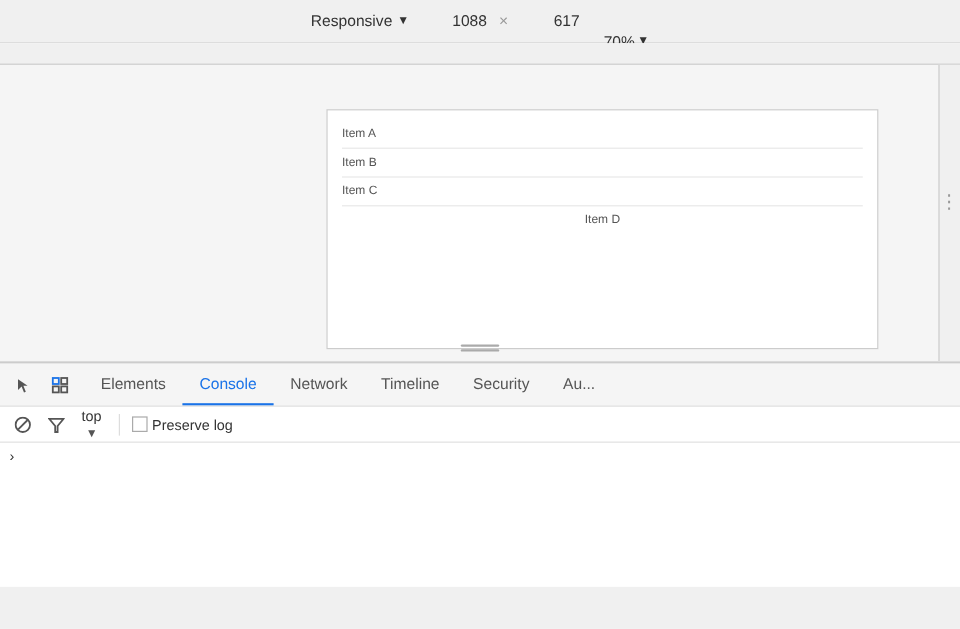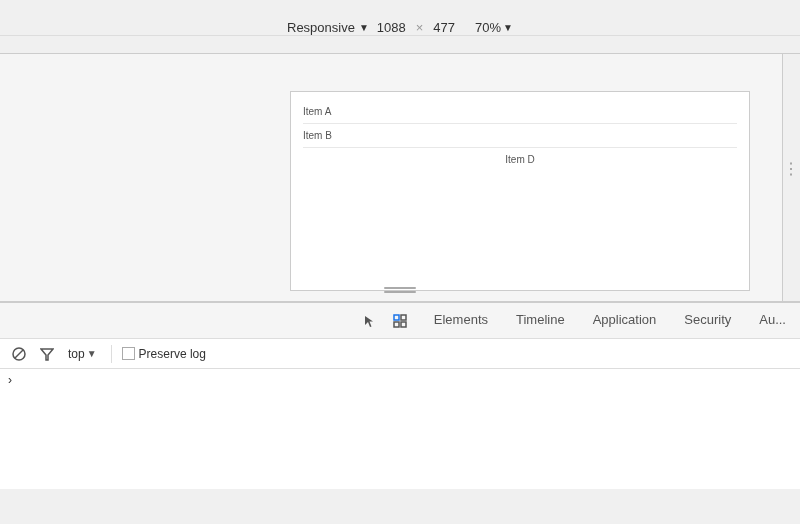--- a/index.html
+++ b/index.html
@@ -3,35 +3,36 @@
   <meta charset="utf-8">
   <style>
     * { box-sizing: border-box; margin: 0; padding: 0; }
     body { font-family: Arial, sans-serif; background: #f0f0f0; width: 800px; height: 524px; overflow: hidden; }
 
     
     .top-bar {
       height: 36px;
       background: #f0f0f0;
       display: flex;
-      align-items: flex-end;
+      align-items: center;
       justify-content: center;
       gap: 8px;
       border-bottom: 1px solid #ddd;
     }
     .responsive-select {
       display: flex;
       align-items: center;
       gap: 4px;
       font-size: 13px;
       color: #333;
     }
     .dimension-label {
       font-size: 13px;
       color: #333;
+      margin-left: 28px;
     }
     .dimension-sep {
       font-size: 13px;
       color: #999;
       margin: 0 2px;
     }
     .zoom-select {
       display: flex;
       align-items: center;
       gap: 2px;
@@ -64,21 +65,21 @@
       width: 18px;
       bottom: 0;
       background: #f0f0f0;
       border-left: 1px solid #ccc;
     }
 
     
     .preview-container {
       position: absolute;
       top: 55px;
-      left: 290px;
+      left: 272px;
       width: 460px;
       height: 200px;
       background: white;
       border: 1px solid #ccc;
     }
     .preview-content {
       padding: 8px 12px;
     }
     .preview-item {
       font-size: 10px;
@@ -138,21 +139,20 @@
     
     .tabs-bar {
       height: 36px;
       background: #f5f5f5;
       display: flex;
       align-items: flex-end;
       border-bottom: 1px solid #ddd;
       padding-left: 0;
       gap: 0;
       overflow: hidden;
-      justify-content: flex-end;
     }
     .tab-icons {
       display: flex;
       align-items: center;
       padding: 0 6px;
       gap: 2px;
       height: 100%;
     }
     .tab-icon-btn {
       width: 28px;
@@ -206,20 +206,21 @@
     }
     .top-dropdown {
       display: flex;
       align-items: center;
       gap: 2px;
       font-size: 12px;
       color: #333;
       cursor: pointer;
       padding: 2px 4px;
       border-radius: 2px;
+      flex-direction: column;
     }
     .dropdown-arrow {
       font-size: 10px;
       color: #555;
     }
     .divider-v {
       width: 1px;
       height: 18px;
       background: #ddd;
       margin: 0 4px;
@@ -258,37 +259,38 @@
 </head>
 <body>
 
 <div class="top-bar">
   <div class="responsive-select">
     <span>Responsive</span>
     <span style="font-size:10px; cursor:pointer;">▼</span>
   </div>
   <span class="dimension-label">1088</span>
   <span class="dimension-sep">×</span>
-  <span class="dimension-label">477</span>
+  <span class="dimension-label">617</span>
   <div class="zoom-select">
     <span>70%</span>
     <span style="font-size:10px; cursor:pointer;">▼</span>
   </div>
 </div>
 
 <div class="main-area">
 
   <div class="ruler-h"></div>
 
   <div class="ruler-v"></div>
 
   <div class="preview-container">
     <div class="preview-content">
       <div class="preview-item">Item A</div>
       <div class="preview-item">Item B</div>
+      <div class="preview-item">Item C</div>
       <div class="preview-item">Item D</div>
     </div>
   </div>
 
   <div class="drag-handle">
     <div class="drag-line"></div>
     <div class="drag-line"></div>
   </div>
 
   <div class="scrollbar-indicator">
@@ -312,25 +314,28 @@
           <rect x="2" y="9" width="5" height="5" fill="none" stroke="#555" stroke-width="1.5"></rect>
           <rect x="9" y="2" width="5" height="5" fill="none" stroke="#555" stroke-width="1.5"></rect>
           <rect x="9" y="9" width="5" height="5" fill="none" stroke="#555" stroke-width="1.5"></rect>
         </svg>
       </button>
     </div>
 
     <div class="tab-item">
       <span>Elements</span>
     </div>
+    <div class="tab-item active">
+      <span>Console</span>
+    </div>
+    <div class="tab-item">
+      <span>Network</span>
+    </div>
     <div class="tab-item">
       <span>Timeline</span>
-    </div>
-    <div class="tab-item">
-      <span>Application</span>
     </div>
     <div class="tab-item">
       <span>Security</span>
     </div>
     <div class="tab-item">
       <span>Au...</span>
     </div>
   </div>
 
   <div class="console-toolbar">

